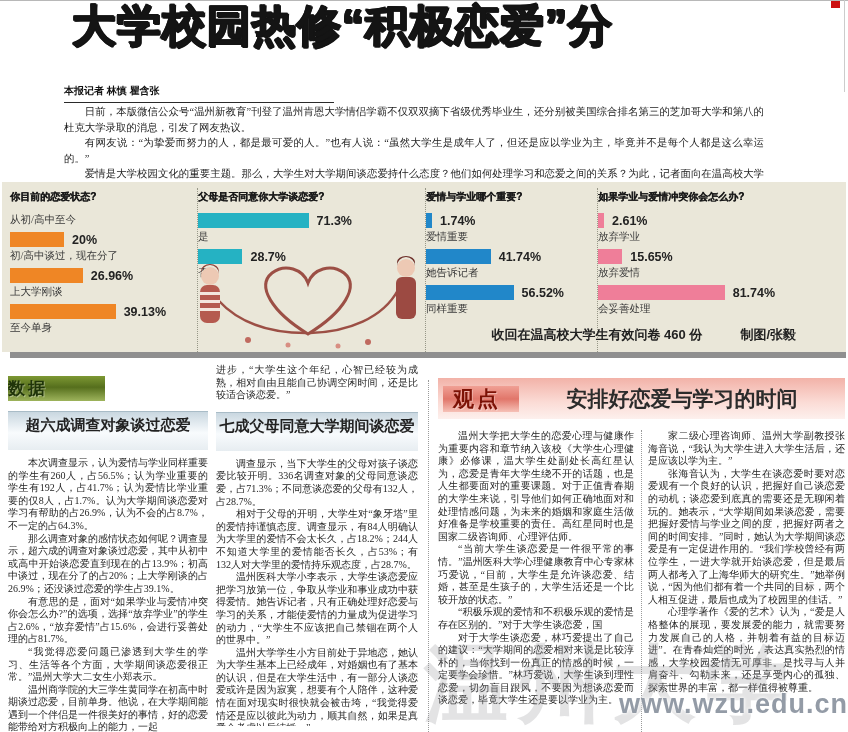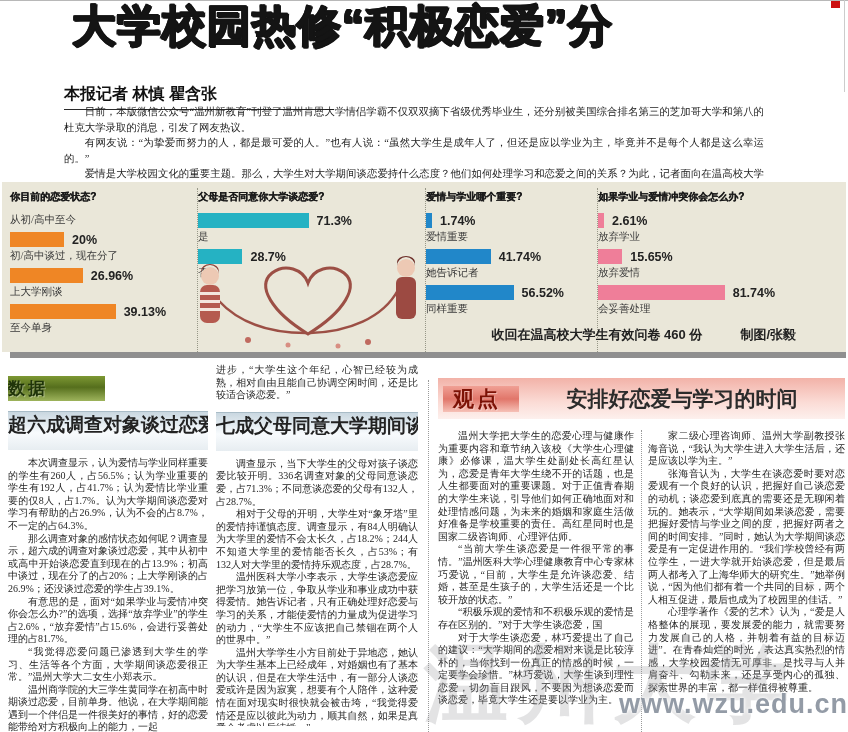--- a/index.html
+++ b/index.html
@@ -16,21 +16,21 @@
   .main-title{
     position:absolute;left:72px;top:2px;margin:0;white-space:nowrap;
     font-family:"Liberation Sans","DejaVu Sans",sans-serif;
     font-size:44px;line-height:1.1;font-weight:900;color:#141414;letter-spacing:1px;
     text-shadow:1.3px 0 currentColor,-1.3px 0 currentColor,0 1.3px currentColor,
                 0 -1.3px currentColor,1px 1px currentColor,-1px -1px currentColor;
   }
   .byline{
     position:absolute;left:64px;top:84px;width:270px;
     font-family:"Liberation Sans","DejaVu Sans",sans-serif;
-    font-size:16px;font-weight:bold;color:#111;
+    font-size:10px;font-weight:bold;color:#111;
     padding-bottom:4px;border-bottom:1.5px solid #2a2a2a;
   }
   .intro{
     position:absolute;left:64px;top:104px;width:700px;
     font-size:10.4px;line-height:15.5px;text-align:justify;color:#1c1c1c;
   }
   .intro p{margin:0;text-indent:2em;}
 
   
   .infographic{
@@ -78,21 +78,21 @@
   #col4{left:648px;top:430px;width:197px;height:302px;}
 
   .tag-data{
     width:97px;height:25px;line-height:25px;padding-left:0;letter-spacing:3px;
     font-family:"Liberation Sans","DejaVu Sans",sans-serif;font-size:17px;font-weight:900;
     color:#20350a;background:linear-gradient(180deg,#7d9833 0%,#566f1d 45%,#9eb45c 100%);
     text-shadow:1px 1px 0 rgba(255,255,255,.35);
   }
   .headline-box{
     margin:10px 0 7px 0;height:39px;line-height:25px;text-align:center;
-    font-family:"Liberation Sans","DejaVu Sans",sans-serif;font-size:19px;font-weight:bold;
+    font-family:"Liberation Sans","DejaVu Sans",sans-serif;font-size:15px;font-weight:bold;
     color:#222;background:linear-gradient(180deg,#c9d7e0 0%,#f8fbfd 55%,#e7edf1 100%);
     border-top:1px solid #a9bcc7;white-space:nowrap;
   }
   .vp-strip{
     position:absolute;left:438px;top:378px;width:407px;height:41px;
     background:linear-gradient(180deg,#f2b2a8 0%,#fbdcd6 60%,#fdf0ed 100%);
     display:flex;align-items:center;
   }
   .tag-vp{
     width:76px;height:26px;line-height:26px;margin-left:5px;padding-left:10px;letter-spacing:3px;

